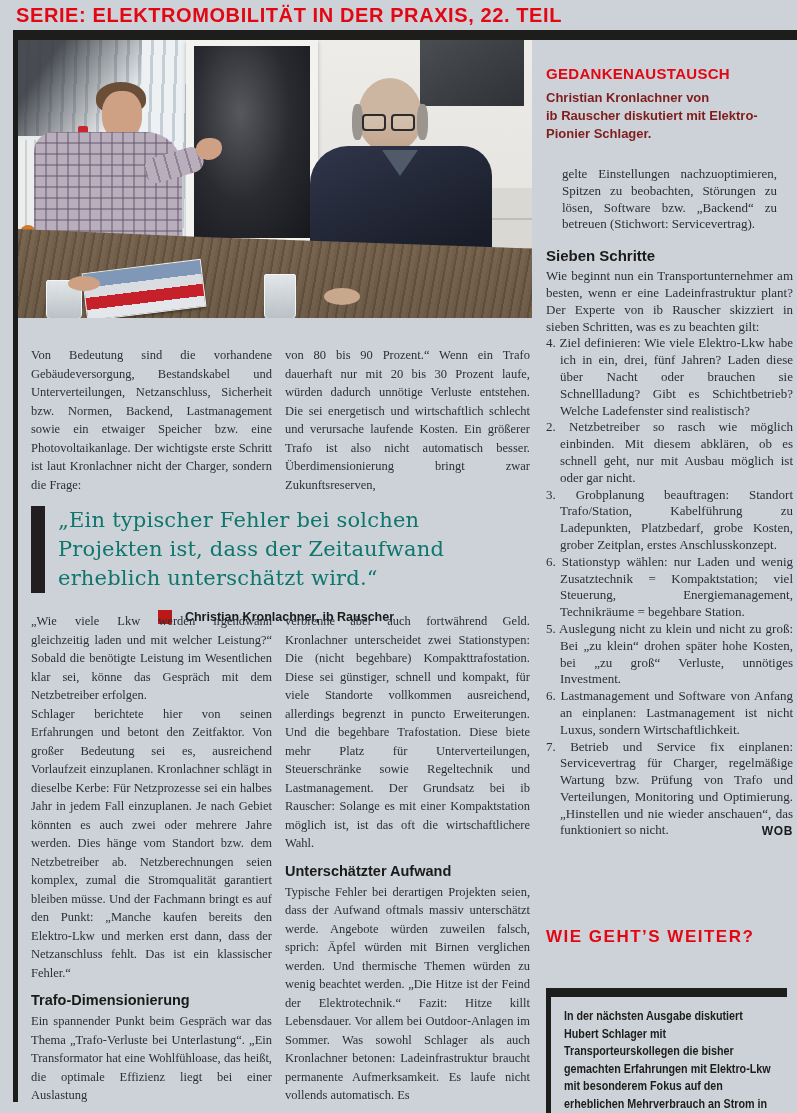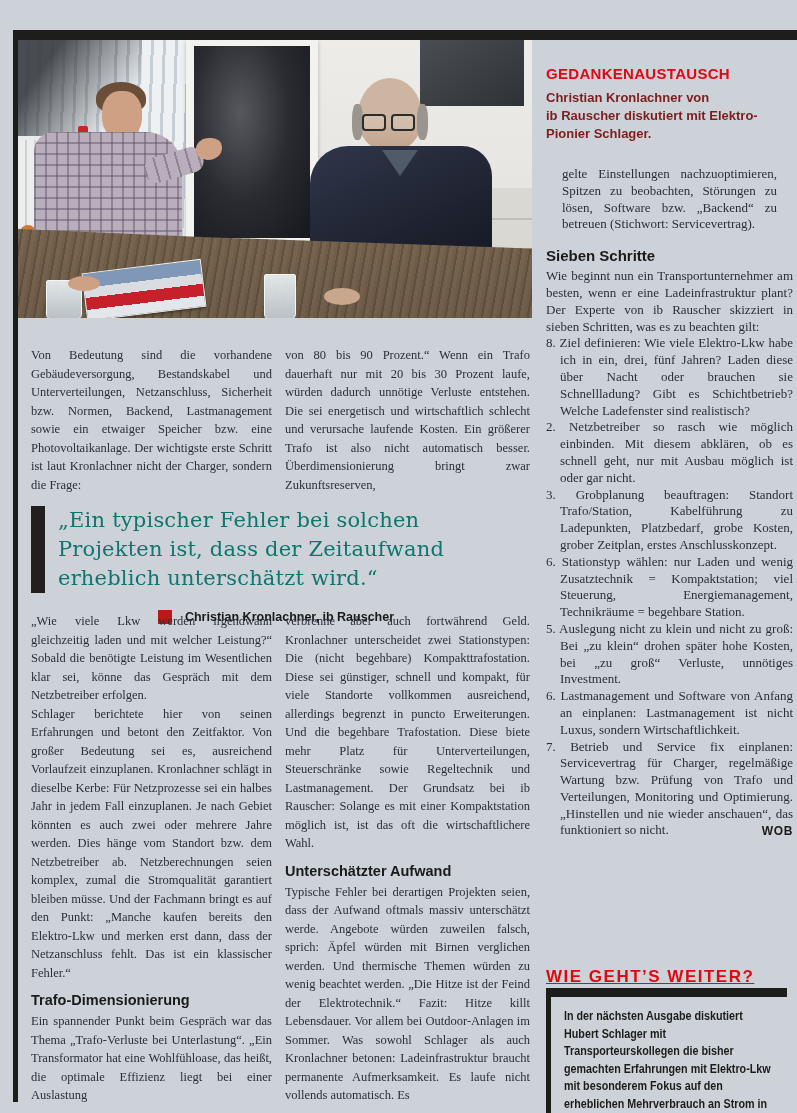--- a/index.html
+++ b/index.html
@@ -73,29 +73,30 @@
   .cap-h{font:bold 15px/20px "Liberation Sans",sans-serif;color:#e30613;letter-spacing:.3px;margin-bottom:5px;}
   .cap-l{font:bold 13px/18px "Liberation Sans",sans-serif;color:#7f1d1d;}
   .sb-para{margin:23px 16px 0;font:13px/16.8px "Liberation Serif",serif;text-align:justify;hyphens:auto;}
   .sb-h{margin:13px 0 3px;font:bold 15px/19px "Liberation Sans",sans-serif;color:#1a1a1a;}
   .sb-intro{margin:0;font:13px/16.8px "Liberation Serif",serif;text-align:justify;hyphens:auto;}
   .step{font:13px/16.8px "Liberation Serif",serif;text-align:justify;padding-left:14px;text-indent:-14px;hyphens:auto;}
   .step-last{position:relative;}
   .wob{position:absolute;right:0;bottom:1px;font:bold 12px "Liberation Sans",sans-serif;letter-spacing:.6px;color:#1a1a1a;text-indent:0;}
 
   
-  .nb-head{position:absolute;left:546px;top:966px;font:bold 17px/22px "Liberation Sans",sans-serif;color:#e30613;letter-spacing:1.5px;text-decoration:underline;}
+  .nb-head{position:absolute;left:546px;top:926px;font:bold 17px/22px "Liberation Sans",sans-serif;color:#e30613;letter-spacing:1.5px;}
   .nb-box{position:absolute;left:546px;top:988px;width:241px;border-top:9px solid #1d1d1b;border-left:5px solid #1d1d1b;padding:11px 8px 12px 13px;box-sizing:border-box;}
   .nb-text{width:116%;transform:scaleX(.86);transform-origin:left top;font:bold 12.5px/17.5px "Liberation Sans",sans-serif;color:#1d1d1b;}
 </style>
 </head>
 <body>
 
 <div class="page">
 
+  <div class="masthead">SERIE: ELEKTROMOBILITÄT IN DER PRAXIS, 22. TEIL</div>
   <div class="rule-top"></div>
   <div class="rule-left"></div>
 
   <div class="photo">
     <div class="ph-blinds"></div>
     <div class="ph-blinds2"></div>
     <div class="ph-blind-shadow"></div>
     <div class="ph-radiator"></div>
     <div class="ph-redclip"></div>
     <div class="ph-walltv"></div>
@@ -165,21 +166,21 @@
   </div>
 
   <div class="sidebar">
     <div class="cap-h">GEDANKENAUSTAUSCH</div>
     <div class="cap-l">Christian Kronlachner von</div>
     <div class="cap-l">ib Rauscher diskutiert mit Elektro-</div>
     <div class="cap-l">Pionier Schlager.</div>
     <p class="sb-para">gelte Einstellungen nachzuoptimieren, Spitzen zu beobachten, Störungen zu lösen, Software bzw. „Backend“ zu betreuen (Stichwort: Servicevertrag).</p>
     <h3 class="sb-h">Sieben Schritte</h3>
     <p class="sb-intro">Wie beginnt nun ein Transportunternehmer am besten, wenn er eine Ladeinfrastruktur plant? Der Experte von ib Rauscher skizziert in sieben Schritten, was es zu beachten gilt:</p>
-    <div class="step">8. Ziel definieren: Wie viele Elektro-Lkw habe ich in ein, drei, fünf Jahren? Laden diese über Nacht oder brauchen sie Schnellladung? Gibt es Schichtbetrieb? Welche Ladefenster sind realistisch?</div>
+    <div class="step">4. Ziel definieren: Wie viele Elektro-Lkw habe ich in ein, drei, fünf Jahren? Laden diese über Nacht oder brauchen sie Schnellladung? Gibt es Schichtbetrieb? Welche Ladefenster sind realistisch?</div>
     <div class="step">2. Netzbetreiber so rasch wie möglich einbinden. Mit diesem abklären, ob es schnell geht, nur mit Ausbau möglich ist oder gar nicht.</div>
     <div class="step">3. Grobplanung beauftragen: Standort Trafo/Station, Kabelführung zu Ladepunkten, Platzbedarf, grobe Kosten, grober Zeitplan, erstes Anschlusskonzept.</div>
     <div class="step">6. Stationstyp wählen: nur Laden und wenig Zusatztechnik = Kompaktstation; viel Steuerung, Energiemanagement, Technikräume = begehbare Station.</div>
     <div class="step">5. Auslegung nicht zu klein und nicht zu groß: Bei „zu klein“ drohen später hohe Kosten, bei „zu groß“ Verluste, unnötiges Investment.</div>
     <div class="step">6. Lastmanagement und Software von Anfang an einplanen: Lastmanagement ist nicht Luxus, sondern Wirtschaftlichkeit.</div>
     <div class="step step-last">
       <span>7. Betrieb und Service fix einplanen: Servicevertrag für Charger, regelmäßige Wartung bzw. Prüfung von Trafo und Verteilungen, Monitoring und Optimierung. „Hinstellen und nie wieder anschauen“, das funktioniert so nicht.</span>
       <span class="wob">WOB</span>
     </div>
   </div>

